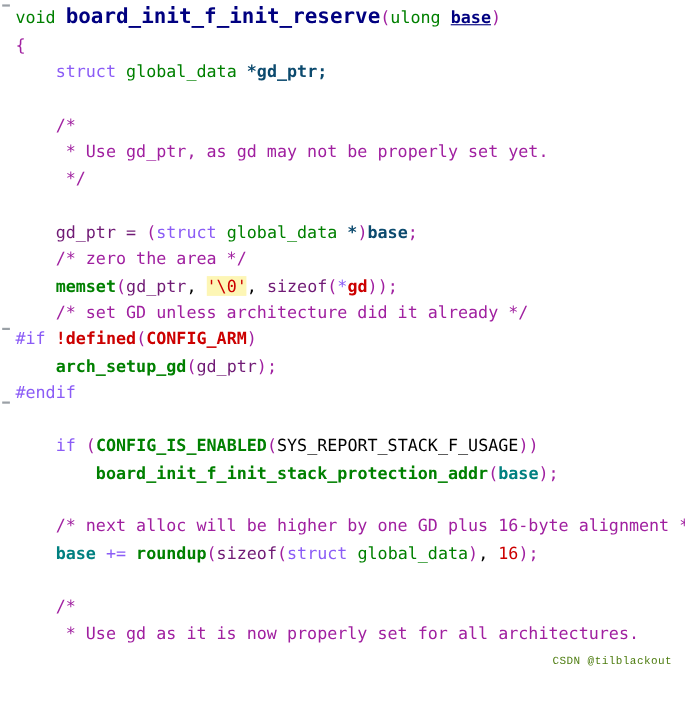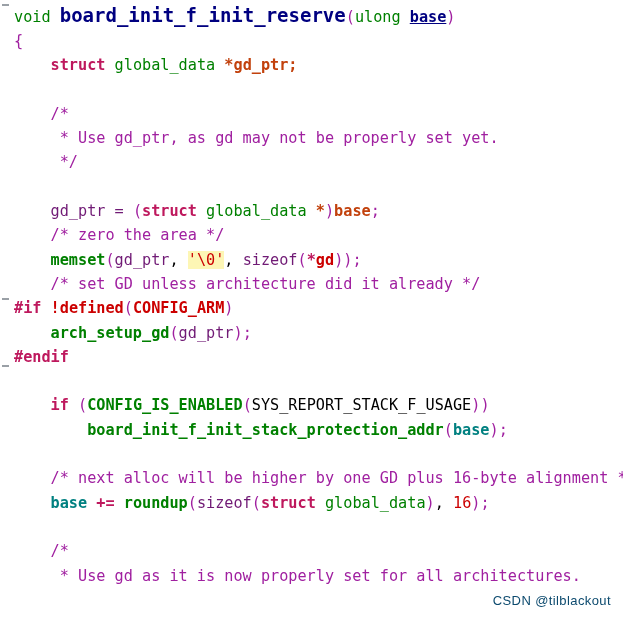--- a/index.html
+++ b/index.html
@@ -59,42 +59,42 @@
   .fold-rail {
     position: absolute;
     left: 2px;
     top: 0;
     bottom: 0;
     width: 2px;
     background: transparent;
   }
 
   
-  .kw      { color: #be185d; font-weight: bold; }            
+  .kw      { color: #8b5cf6; font-weight: normal; }            
   .type    { color: #008000; }                               
   .fn      { color: #008000; font-weight: bold; }            
   .fnbig   { color: #000080; font-weight: bold; font-size: 19px; }  
   .param   { color: #000080; font-weight: bold; text-decoration: underline; }
   .var     { color: #701a75; }                               
-  .varb    { color: #c2410c; font-weight: bold; }            
+  .varb    { color: #0c4a6e; font-weight: bold; }            
   .ident   { color: #000000; }                               
   .macro   { color: #cc0000; font-weight: bold; }                               
   .num     { color: #cc0000; }                               
   .str     { color: #cc0000; background: #fdf6b5; }           
   .cmt     { color: #a020a0; }                               
   .punct   { color: #a020a0; }                               
   .teal    { color: #008080; font-weight: bold; }                               
 
   #watermark {
     position: absolute;
     right: 12px;
     bottom: 8px;
-    font-family: Liberation Sans, sans-serif;
-    font-size: 13px;
-    color: #0c4a6e;
+    font-family: Liberation Mono, monospace;
+    font-size: 10px;
+    color: #4d7c0f;
     letter-spacing: 0.4px;
     pointer-events: none;
   }
 </style>
 </head>
 <body>
 
 <div id="code-view">
 
   <div class="code-line sig"><span class="fold-tick"></span><span class="type">void</span><span> </span><span class="fnbig">board_init_f_init_reserve</span><span class="punct">(</span><span class="type">ulong</span><span> </span><span class="param">base</span><span class="punct">)</span></div>

